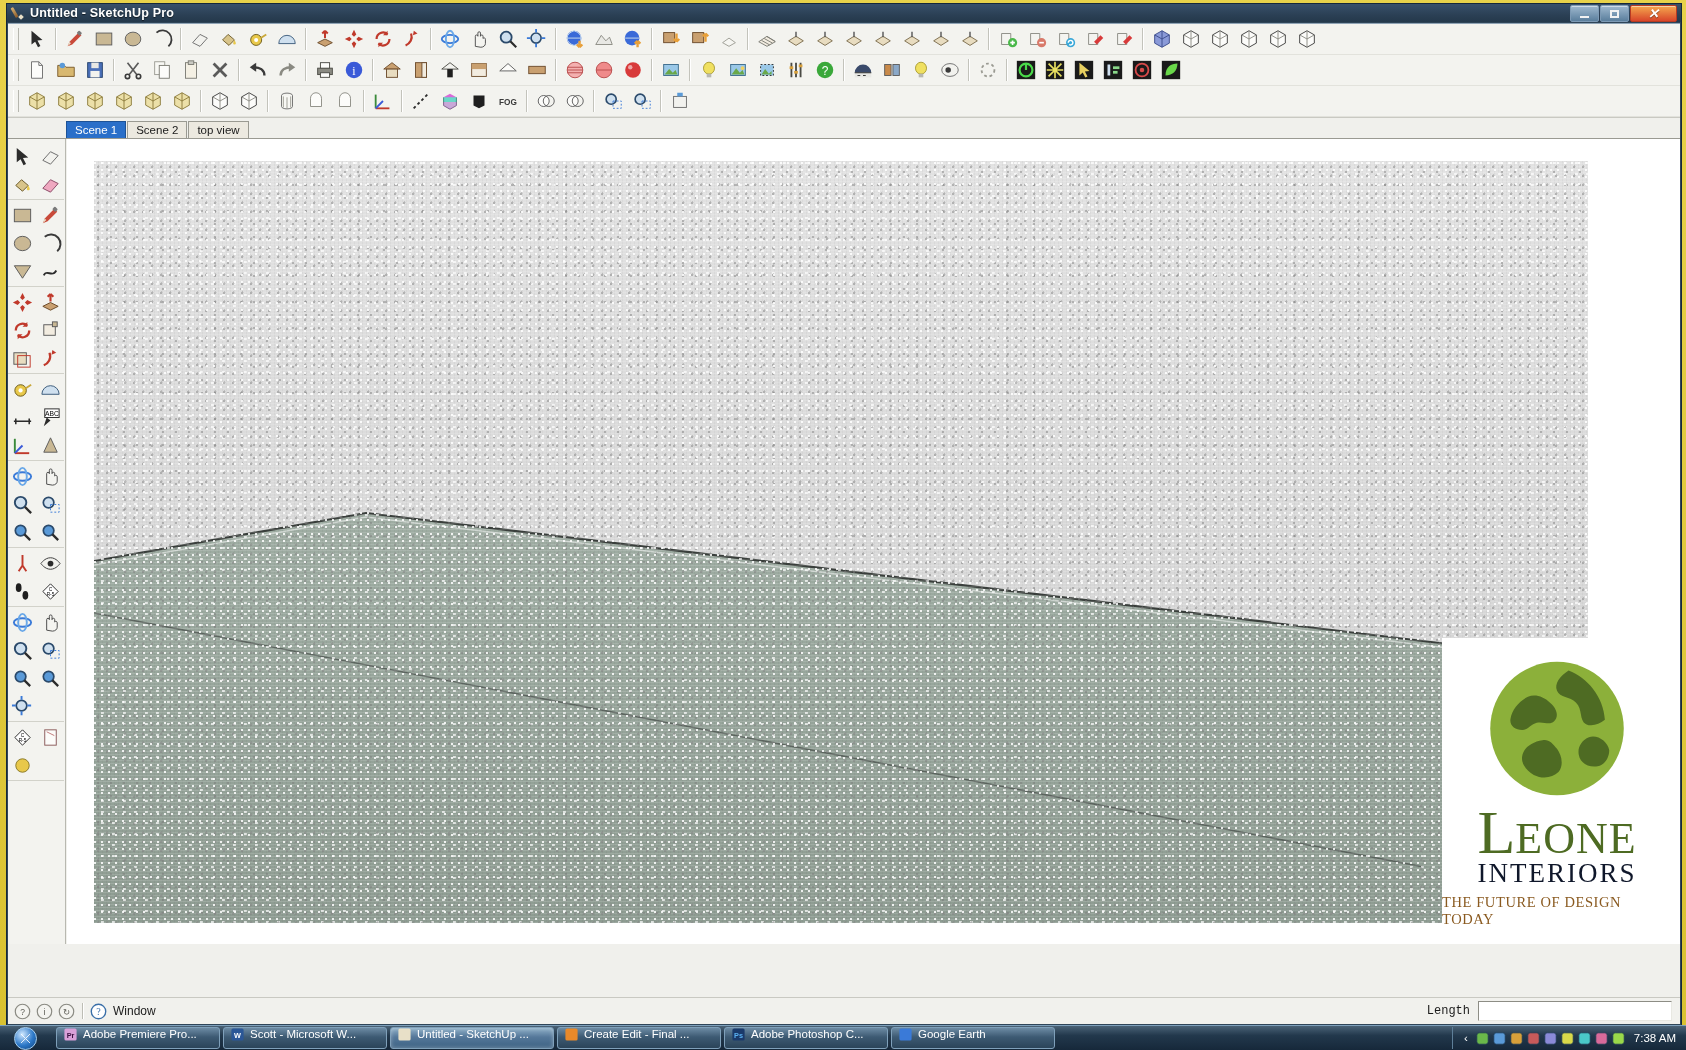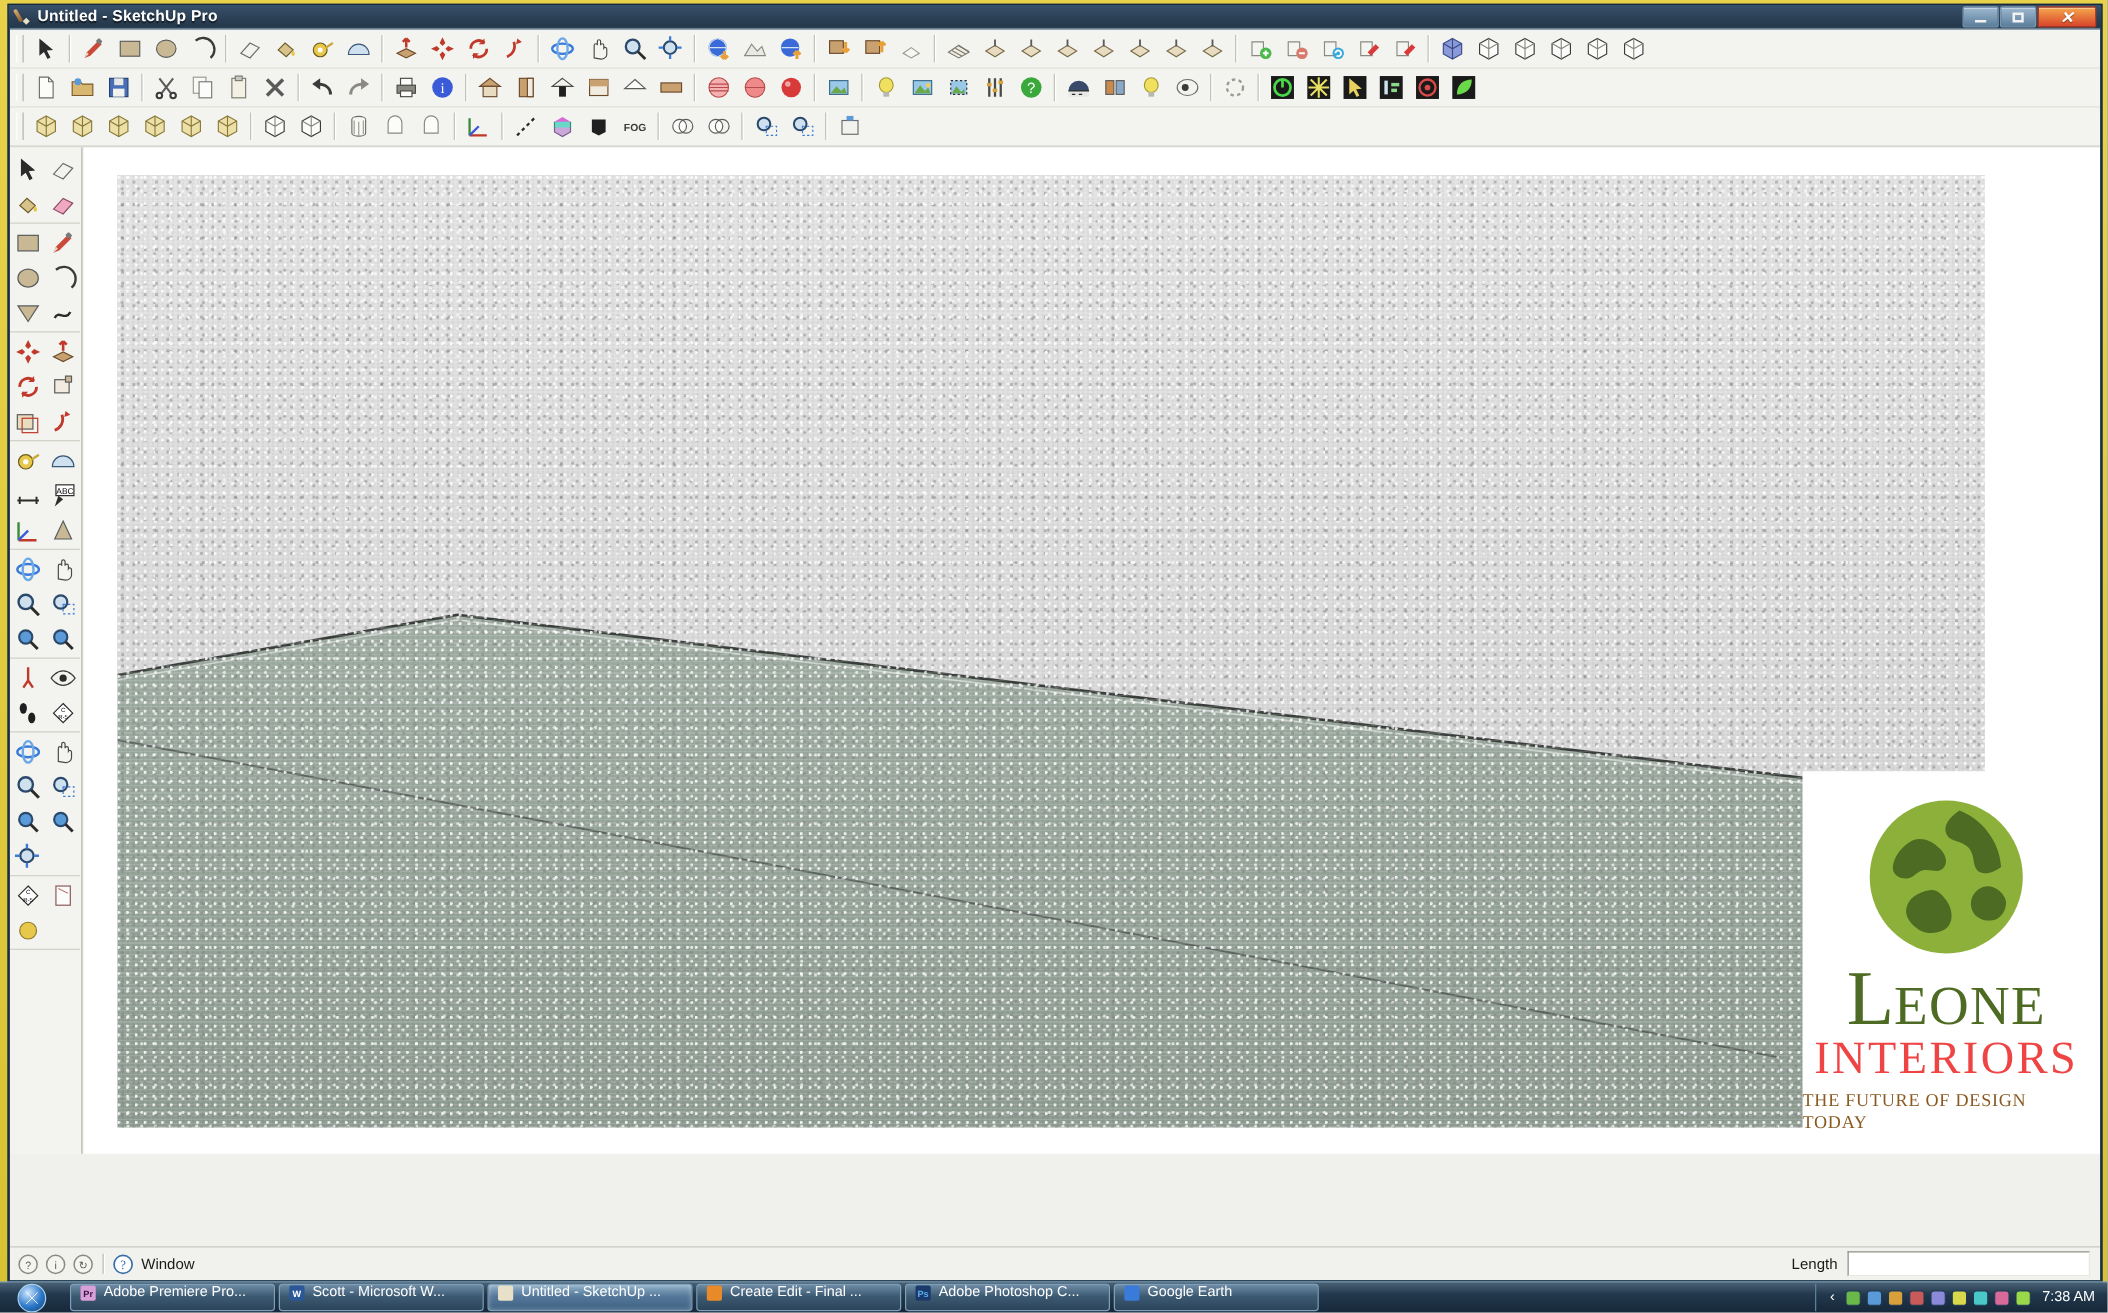--- a/index.html
+++ b/index.html
@@ -183,40 +183,40 @@
     justify-content:flex-start;padding-top:18px;box-sizing:border-box;
   }
   .globe{width:152px;height:152px;display:block;}
   .logo-word{
     margin-top:2px;display:flex;align-items:baseline;justify-content:center;
     color:#4e6b23;font-family:"Liberation Serif",serif;line-height:.95;
   }
   .logo-word .cap{font-size:62px;}
   .logo-word .rest{font-size:44px;letter-spacing:1px;}
   .logo-sub{
-    color:#ef4444;font-family:"Liberation Serif",serif;
-    font-size:37px;letter-spacing:2px;margin-top:-4px;
+    color:#0f172a;font-family:"Liberation Serif",serif;
+    font-size:27px;letter-spacing:2px;margin-top:-4px;
   }
   .logo-tag{
     color:#8a5a20;font-family:"Liberation Serif",serif;
     font-size:14.5px;letter-spacing:.6px;margin-top:5px;
   }
 
   
   .statusbar{
     position:absolute;left:0;right:0;bottom:0;height:26px;
     background:#f1f1ed;border-top:1px solid #c9c9c2;
     display:flex;align-items:center;
   }
   .sb-icons{display:flex;align-items:center;padding-left:6px;gap:5px;}
   .sb-circ{width:17px;height:17px;display:block;}
   .sb-div{width:1px;height:16px;background:#bdbdb5;margin:0 7px;box-shadow:1px 0 0 #fff;}
   .sb-ready{display:flex;align-items:center;gap:6px;}
   .sb-text{font-size:12px;color:#1a1a1a;}
-  .sb-right{margin-left:auto;display:flex;align-items:center;}
+  .sb-right{margin-left:auto;display:flex;align-items:center;font-family:Liberation Mono, monospace;}
   .length-label{font-size:12px;color:#1a1a1a;padding:0 8px;}
   .length-box{
     width:192px;height:18px;background:#ffffff;border:1px solid #8d8d85;
     border-right-color:#e8e8e2;border-bottom-color:#e8e8e2;
     margin-right:8px;
   }
 
   
   .taskbar{
     position:absolute;left:0;bottom:0;width:1686px;height:24px;
@@ -928,20 +928,25 @@
               <span class="sep"></span>
               <span class="tbtn">
                 <svg class="ico" viewBox="0 0 24 24" aria-hidden="true">
                   <rect x="5" y="7" width="14" height="12" fill="#f2f2ee" stroke="#6b6b6b"></rect>
                   <rect x="9" y="3" width="6" height="4" fill="#5a9ad8"></rect>
                 </svg>
               </span>
             </div>
       </div>
 
+      <div class="tabbar" id="tabbar">
+            <span class="tab active">Scene 1</span>
+            <span class="tab">Scene 2</span>
+            <span class="tab">top view</span>
+          </div>
 
       <div class="main">
 
         <div class="palette" id="palette">
               <span class="pgroup">
                 <span class="pbtn">
                   <svg class="pico" viewBox="0 0 24 24" aria-hidden="true">
                     <path d="M6 3l12 10-5.5.6 3.2 6.1-2.6 1.3-3.1-6.1L6 18z" fill="#2b2b2b"></path>
                   </svg>
                 </span>

